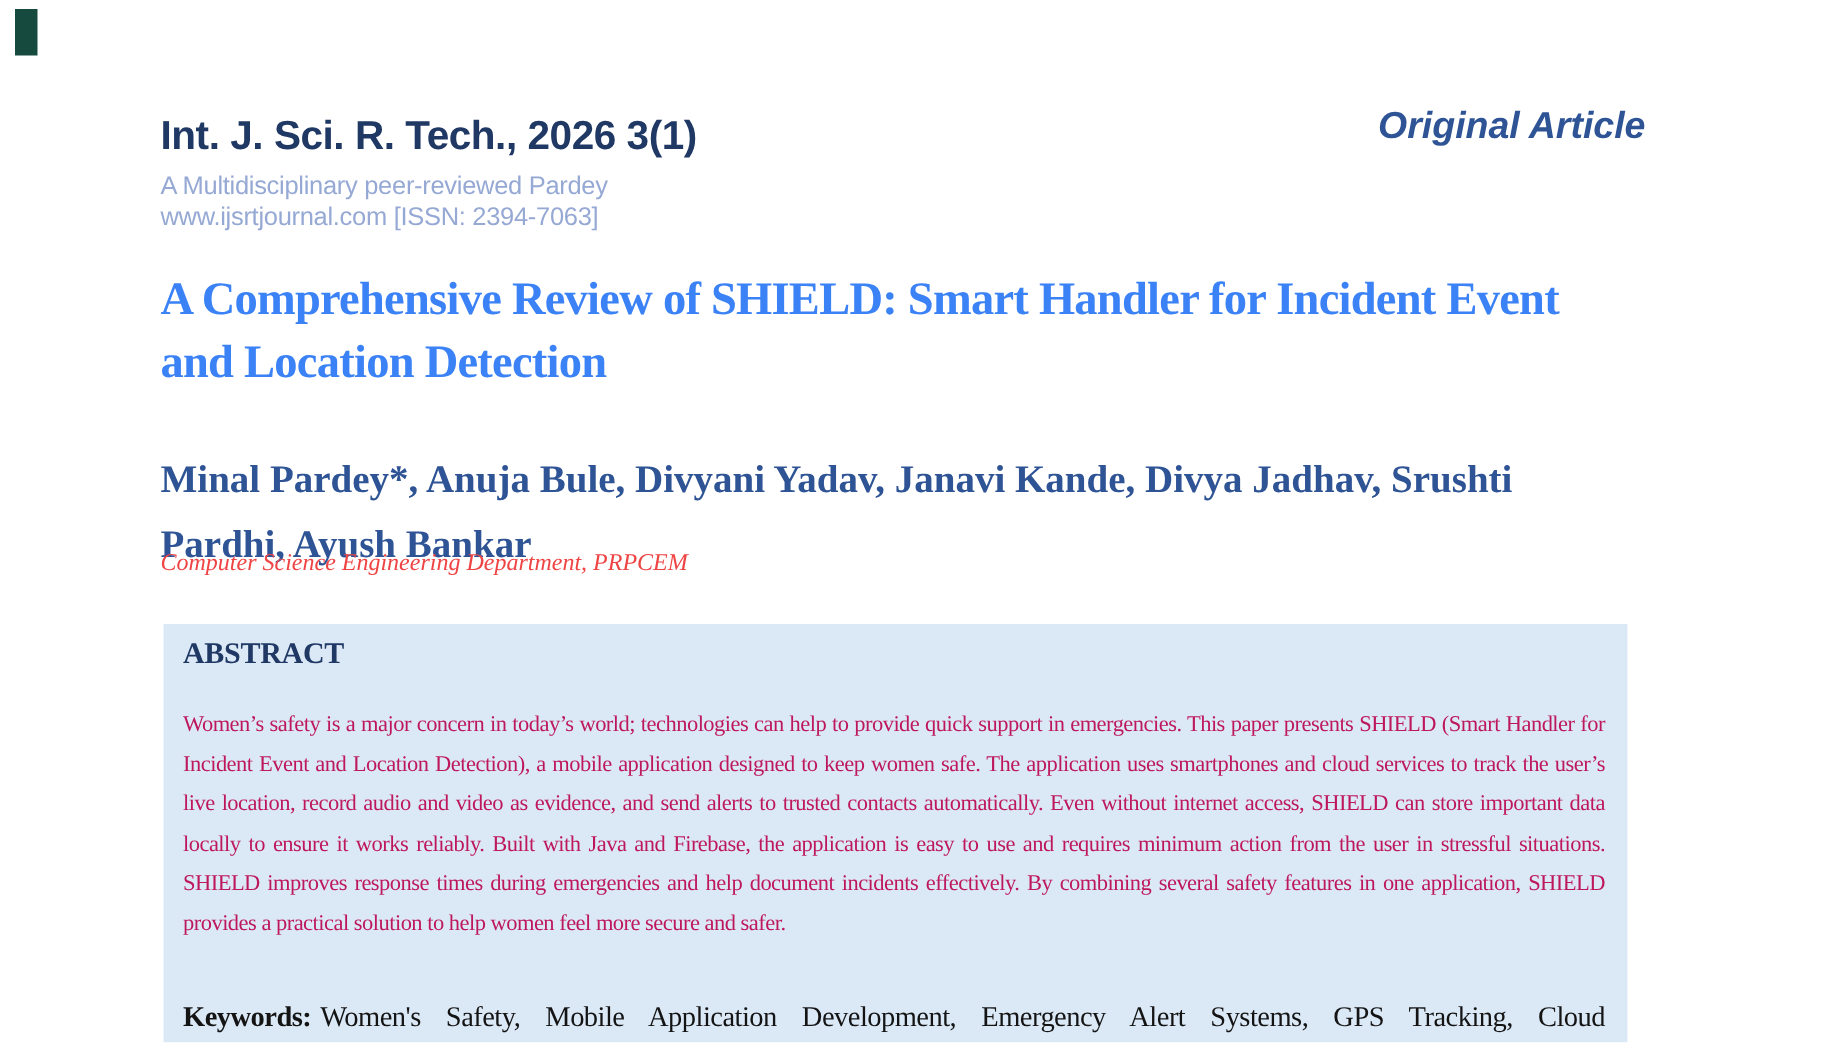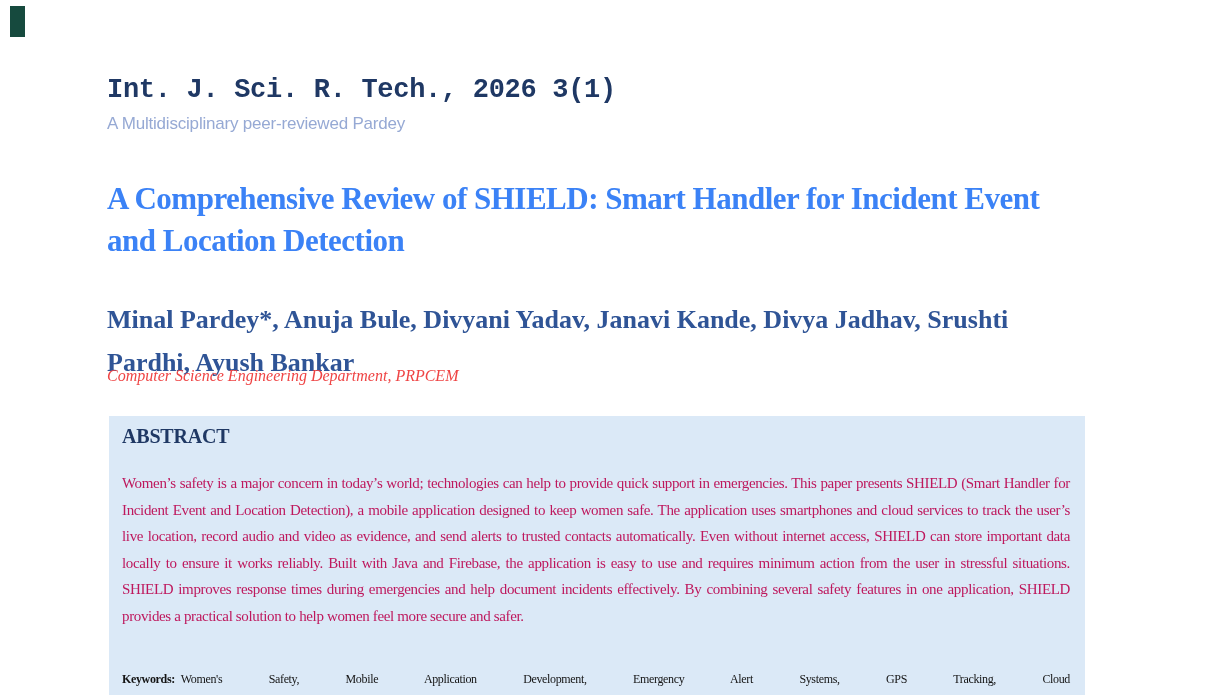--- a/index.html
+++ b/index.html
@@ -27,21 +27,21 @@
     background: #164A3E;
   }
   
   .journal-header {
     position: absolute;
     left: 107px;
     top: 74px;
     width: 700px;
   }
   .journal-title {
-    font-family: Liberation Mono, monospace;
+    font-family: Liberation Sans, sans-serif;
     font-weight: bold;
     font-size: 27px;
     letter-spacing: -0.3px;
     color: #1F3864;
     line-height: 32px;
   }
   .journal-tagline, .journal-web {
     font-family: "Liberation Sans", sans-serif;
     font-size: 17px;
     color: #96A9D4;
@@ -115,21 +115,21 @@
     line-height: 26.6px;
     letter-spacing: -0.35px;
     color: #be185d;
     text-align: justify;
   }
   .abstract-keywords {
     position: absolute;
     left: 13px;
     right: 15px;
     top: 250px;
-    font-size: 12px;
+    font-size: 19px;
     line-height: 26.6px;
     letter-spacing: -0.35px;
     color: #141414;
     text-align: justify;
     text-align-last: justify;
   }
   .kw-label {
     font-weight: bold;
     margin-right: 6px;
   }
@@ -137,22 +137,24 @@
 </head>
 <body>
 
 <div class="page">
 
   <div class="edge-accent"></div>
 
   <div class="journal-header">
     <div class="journal-title">Int. J. Sci. R. Tech., 2026 3(1)</div>
     <div class="journal-tagline">A Multidisciplinary peer-reviewed Pardey</div>
+    <div class="journal-web">www.ijsrtjournal.com [ISSN: 2394-7063]</div>
   </div>
 
+  <div class="article-type">Original Article</div>
 
   <div class="article-title">A Comprehensive Review of SHIELD: Smart Handler for Incident Event and Location Detection</div>
 
   <div class="article-authors">Minal Pardey*, Anuja Bule, Divyani Yadav, Janavi Kande, Divya Jadhav, Srushti Pardhi, Ayush Bankar</div>
 
   <div class="article-affiliation">Computer Science Engineering Department, PRPCEM</div>
 
   <div class="abstract-box">
     <div class="abstract-heading">ABSTRACT</div>
     <div class="abstract-body">Women’s safety is a major concern in today’s world; technologies can help to provide quick support in emergencies. This paper presents SHIELD (Smart Handler for Incident Event and Location Detection), a mobile application designed to keep women safe. The application uses smartphones and cloud services to track the user’s live location, record audio and video as evidence, and send alerts to trusted contacts automatically. Even without internet access, SHIELD can store important data locally to ensure it works reliably. Built with Java and Firebase, the application is easy to use and requires minimum action from the user in stressful situations. SHIELD improves response times during emergencies and help document incidents effectively. By combining several safety features in one application, SHIELD provides a practical solution to help women feel more secure and safer.</div>

